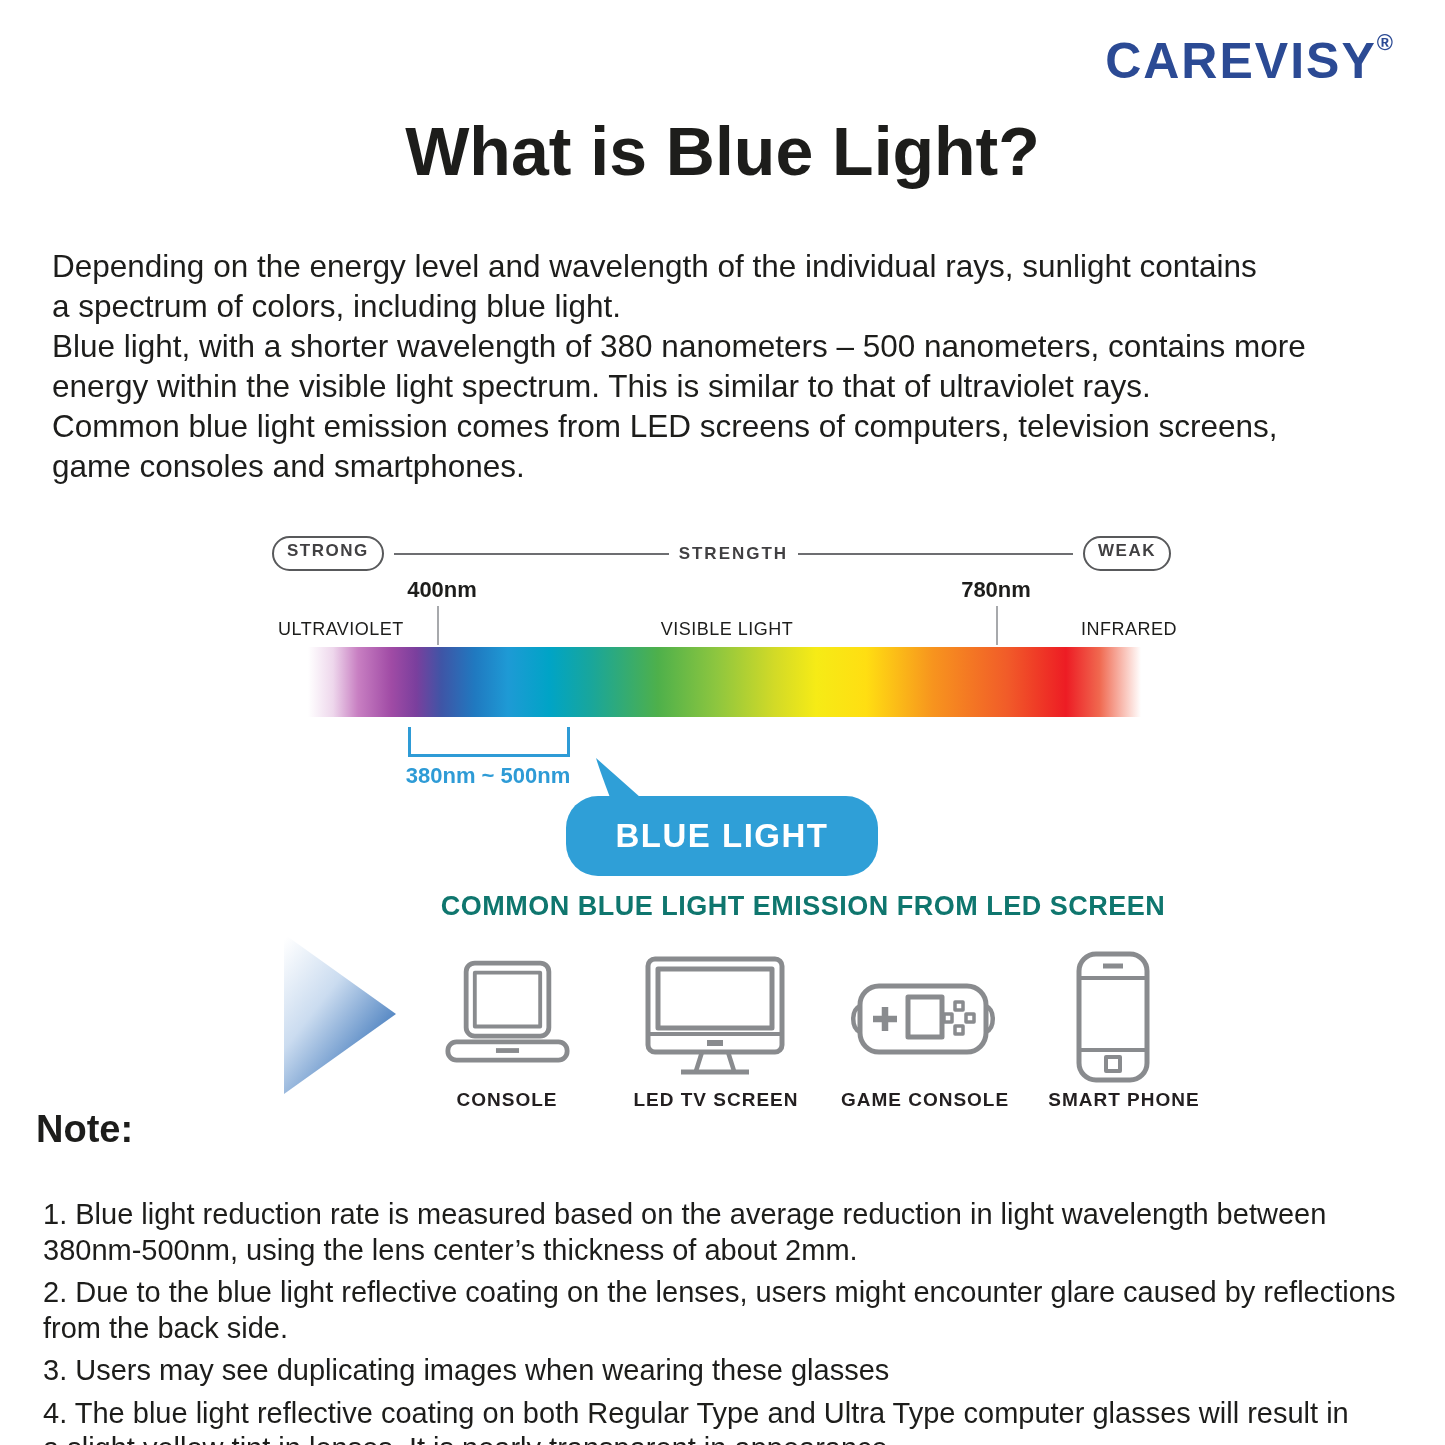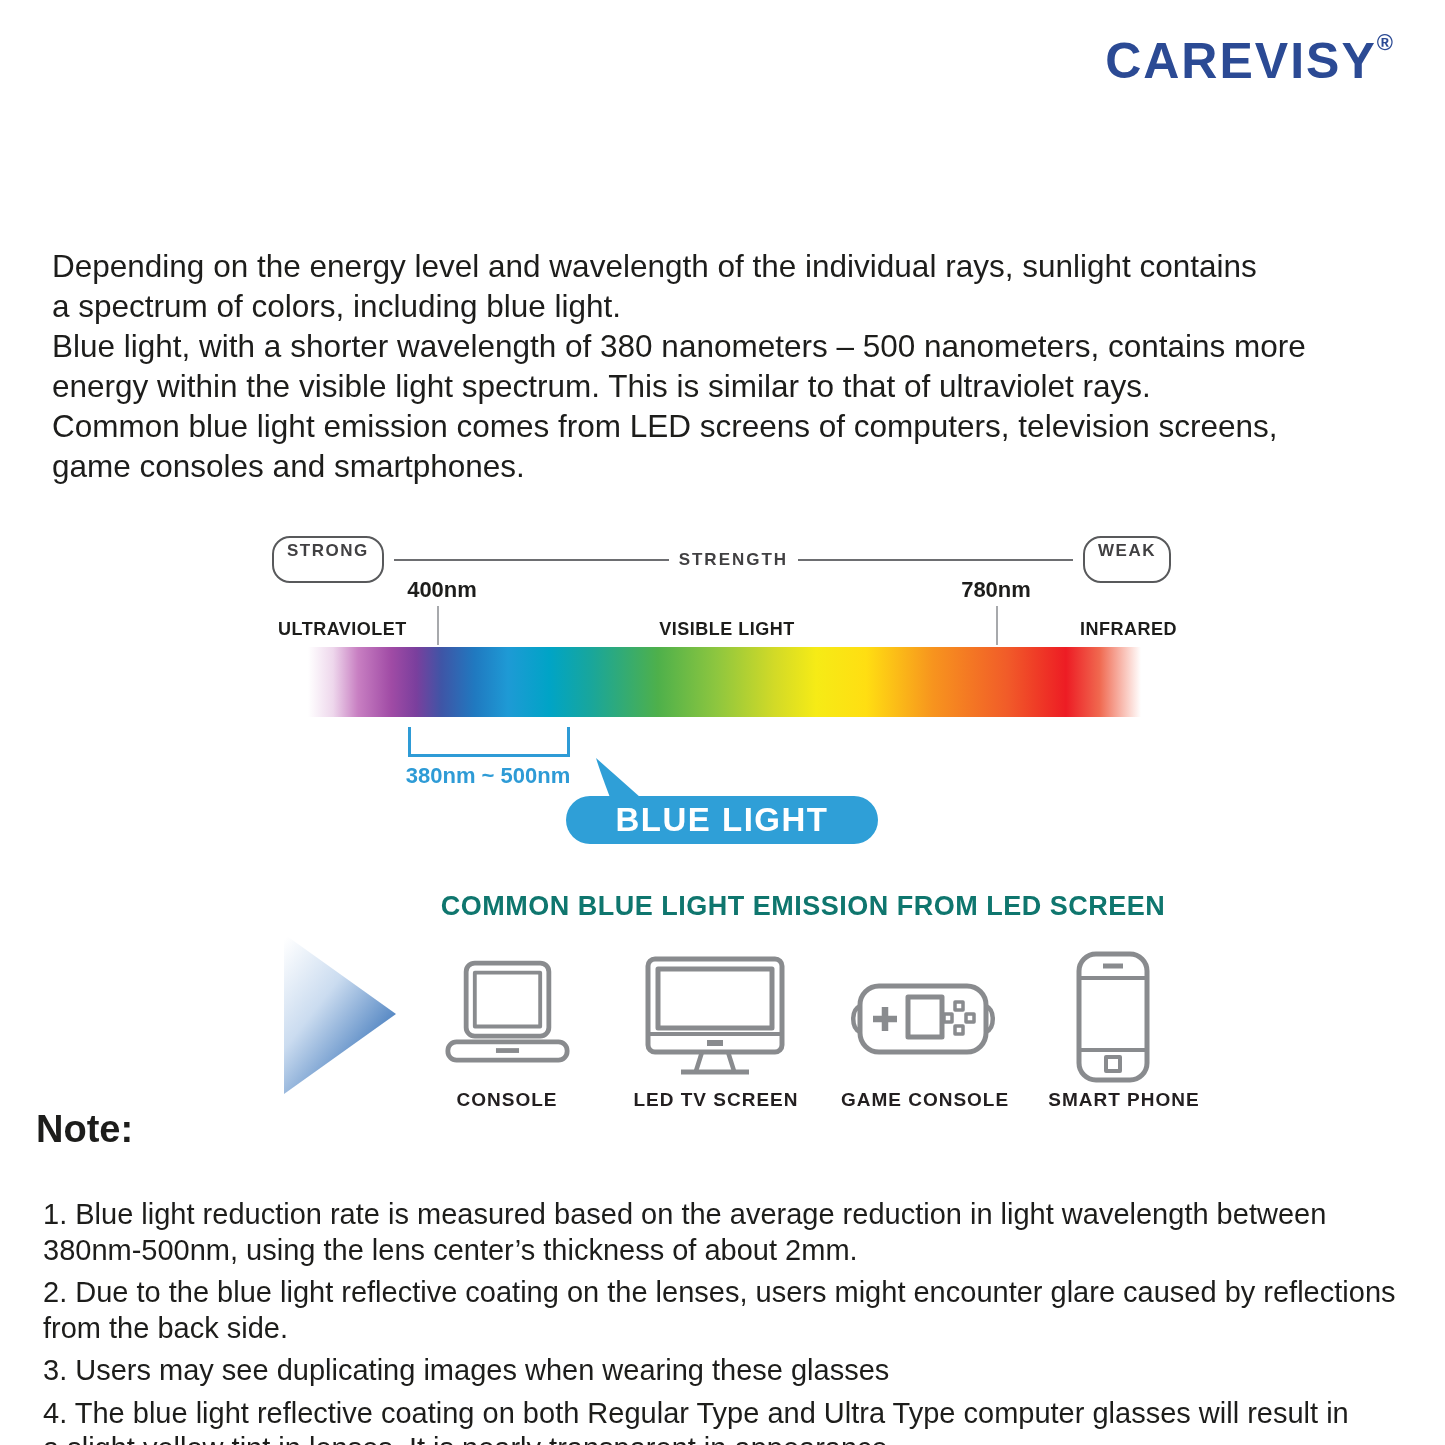--- a/index.html
+++ b/index.html
@@ -14,46 +14,46 @@
   
   .title{position:absolute;top:112px;left:0;width:100%;margin:0;text-align:center;
          font-size:68px;font-weight:bold;color:#1d1d1b;}
   .preline{white-space:pre-line;}
   .intro{position:absolute;top:246px;left:52px;width:1400px;margin:0;
          font-size:31.5px;line-height:40px;color:#1d1d1b;}
 
   
   .strength-row{position:absolute;left:272px;top:536px;width:899px;display:flex;
                 align-items:center;gap:10px;}
-  .pill{border:2.5px solid #58595b;border-radius:18px;padding:3px 13px 20px;
+  .pill{border:2.5px solid #58595b;border-radius:18px;padding:3px 13px 8px;
         font-size:17px;font-weight:bold;letter-spacing:1.5px;color:#414042;white-space:nowrap;}
   .hline{flex:1;height:0;border-top:2px solid #6d6e71;}
   .strength-label{font-size:17px;font-weight:bold;letter-spacing:2px;color:#414042;}
 
   
   .wl{position:absolute;top:577px;transform:translateX(-50%);font-size:22px;font-weight:bold;color:#1d1d1b;}
   .wl-400{left:442px;} .wl-780{left:996px;}
   .tick{position:absolute;top:606px;width:2px;height:39px;background:#a7a9ac;}
   .tick-400{left:437px;} .tick-780{left:996px;}
-  .band{position:absolute;top:619px;font-size:18px;font-weight:bold;letter-spacing:.5px;color:#1d1d1b;}
+  .band{position:absolute;top:619px;font-size:18px;font-weight:normal;letter-spacing:.5px;color:#1d1d1b;}
   .band-uv{left:278px;} .band-vis{left:727px;transform:translateX(-50%);} .band-ir{right:268px;}
 
   
   .spectrum-bar{position:absolute;left:308px;top:647px;width:833px;height:70px;}
 
   
   .bracket-v{position:absolute;top:727px;width:2.5px;height:30px;background:#2e9bd6;}
   .bv-left{left:408px;} .bv-right{left:567px;}
   .bracket-h{position:absolute;left:408px;top:754px;width:161px;height:2.5px;background:#2e9bd6;}
   .range-label{position:absolute;left:488px;top:763px;transform:translateX(-50%);
                font-size:22px;font-weight:bold;color:#2e9bd6;white-space:nowrap;}
 
   
   .callout-tail{position:absolute;left:588px;top:758px;width:70px;height:55px;}
-  .callout{position:absolute;left:566px;top:796px;width:312px;height:48px;background:#2f9fd7;
+  .callout{position:absolute;left:566px;top:796px;width:312px;height:80px;background:#2f9fd7;
            border-radius:32px;display:flex;align-items:center;justify-content:center;
            color:#ffffff;font-size:33px;font-weight:bold;letter-spacing:1.5px;}
 
   
   .emission-heading{position:absolute;left:803px;top:891px;transform:translateX(-50%);margin:0;
                     font-size:27px;font-weight:bold;letter-spacing:.5px;color:#0f766e;white-space:nowrap;}
   .arrow{position:absolute;left:284px;top:934px;width:112px;height:160px;
          clip-path:polygon(0% 0%,100% 50%,0% 100%);
          background:linear-gradient(128deg, rgba(255,255,255,0) 2%, rgba(197,216,238,.9) 38%, #1d5fae 92%);}
   .device{position:absolute;}
@@ -66,20 +66,21 @@
   .note-list{position:absolute;left:36px;top:1190px;width:1400px;font-size:29px;line-height:35.5px;color:#1d1d1b;}
   .note-item{margin:7px;}
 </style>
 </head>
 <body>
 
 <div class="page">
 
   <div class="logo"><span>CAREVISY</span><sup>®</sup></div>
 
+  <h1 class="title">What is Blue Light?</h1>
 
   <p class="intro preline">Depending on the energy level and wavelength of the individual rays, sunlight contains
 a spectrum of colors, including blue light.
 Blue light, with a shorter wavelength of 380 nanometers – 500 nanometers, contains more
 energy within the visible light spectrum. This is similar to that of ultraviolet rays.
 Common blue light emission comes from LED screens of computers, television screens,
 game consoles and smartphones.</p>
 
   <div class="strength-row">
     <span class="pill">STRONG</span>

